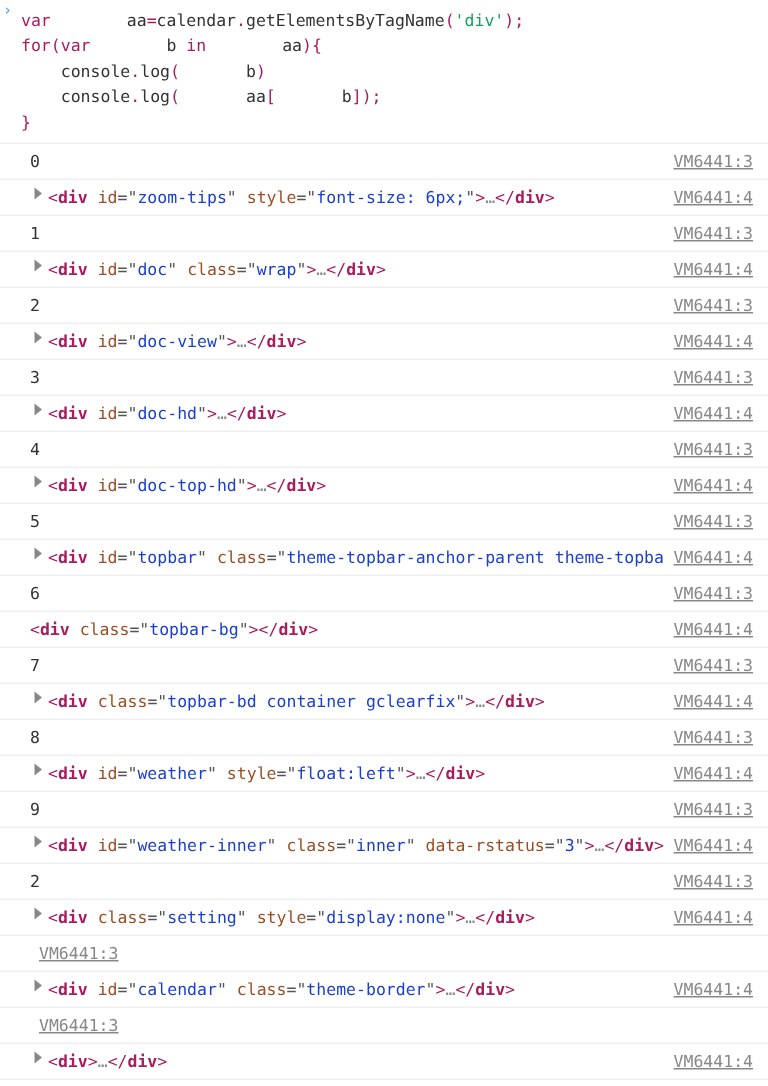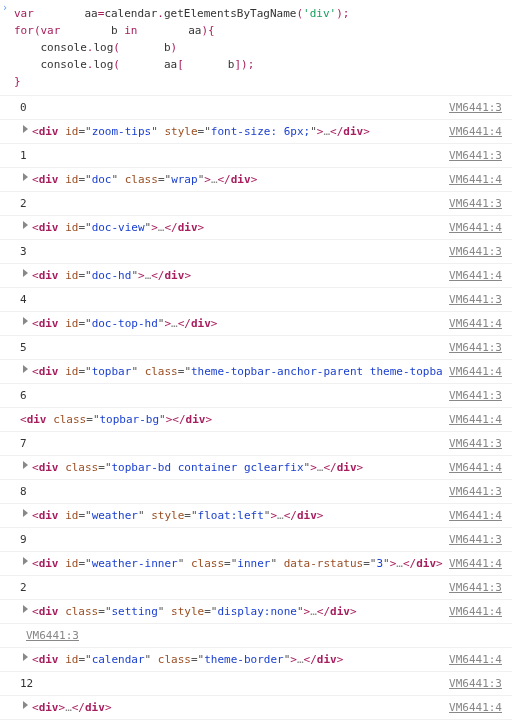--- a/index.html
+++ b/index.html
@@ -240,21 +240,20 @@
       </div>
       <div class="row">
         <div class="log-line with-arrow">
           <span class="tw"></span>
           <span class="log-text"><span class="ht-br">&lt;</span><span class="ht-tag">div</span> <span class="ht-attr">id</span><span class="ht-eq">=</span><span class="ht-eq">"</span><span class="ht-val">calendar</span><span class="ht-eq">"</span> <span class="ht-attr">class</span><span class="ht-eq">=</span><span class="ht-eq">"</span><span class="ht-val">theme-border</span><span class="ht-eq">"</span><span class="ht-br">&gt;</span><span class="ht-ell">…</span><span class="ht-br">&lt;/</span><span class="ht-tag">div</span><span class="ht-br">&gt;</span></span>
           <span class="srclink">VM6441:4</span>
         </div>
       </div>
       <div class="row">
         <div class="log-line">
-          <span class="log-text idx">12</span>
           <span class="srclink">VM6441:3</span>
         </div>
       </div>
       <div class="row">
         <div class="log-line with-arrow">
           <span class="tw"></span>
           <span class="log-text"><span class="ht-br">&lt;</span><span class="ht-tag">div</span><span class="ht-br">&gt;</span><span class="ht-ell">…</span><span class="ht-br">&lt;/</span><span class="ht-tag">div</span><span class="ht-br">&gt;</span></span>
           <span class="srclink">VM6441:4</span>
         </div>
       </div>

